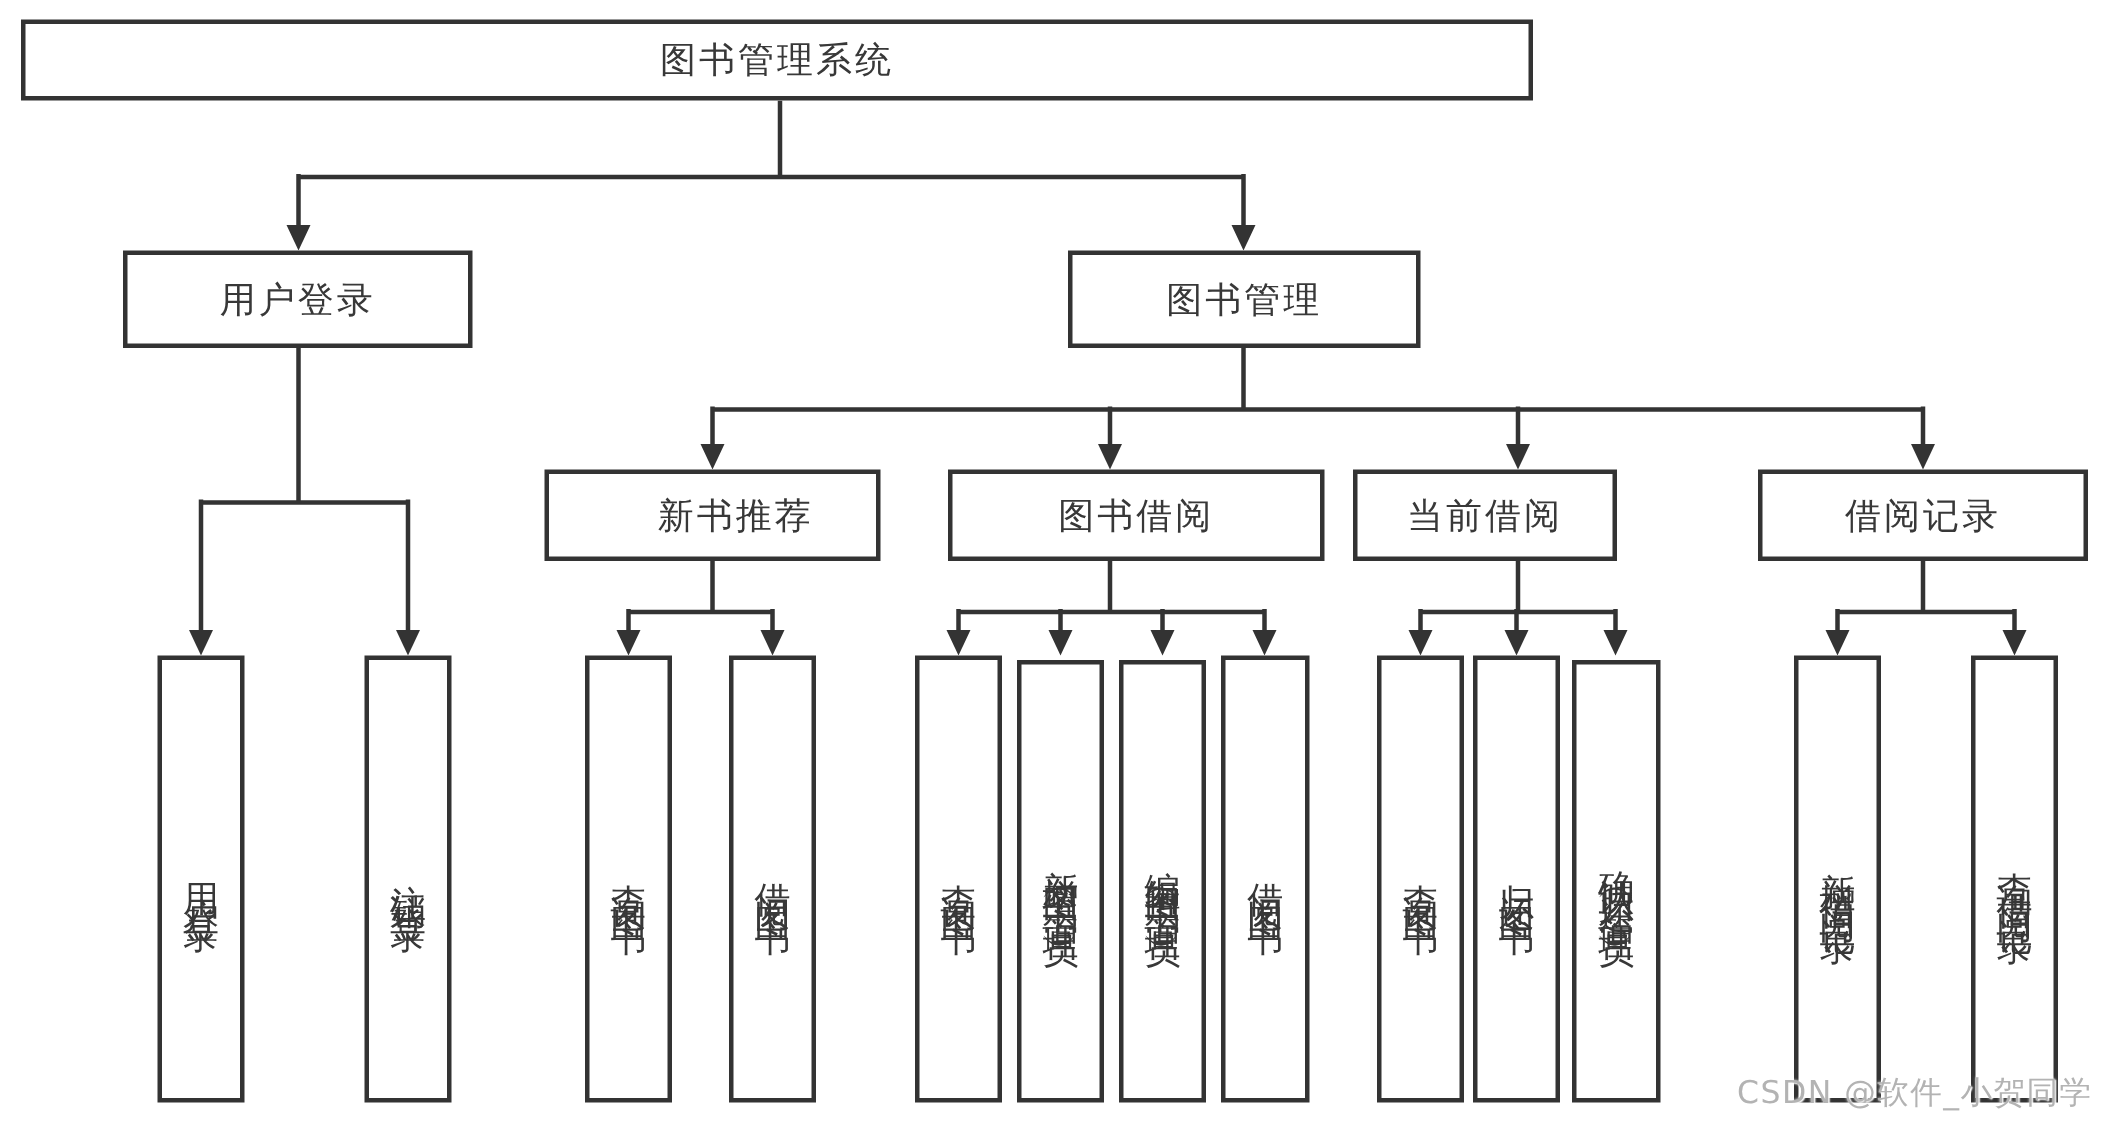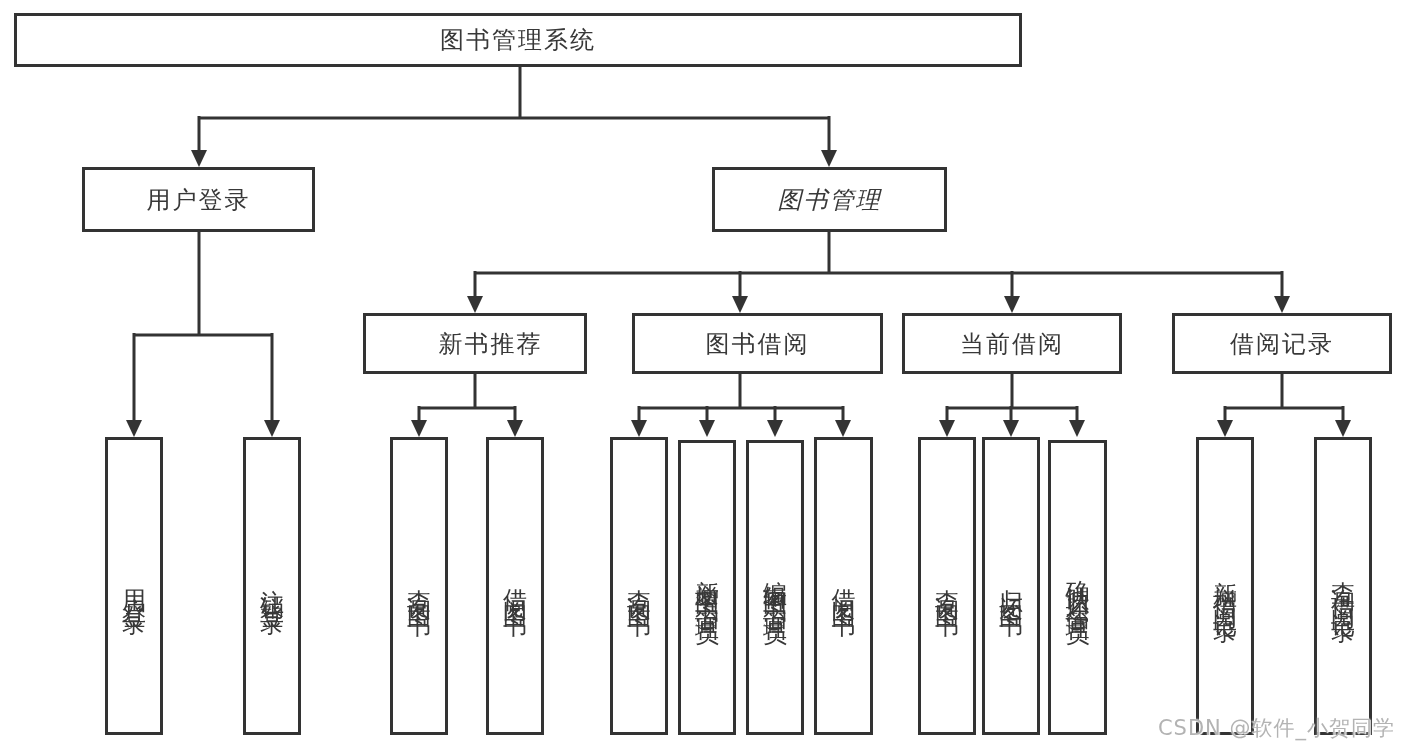--- a/index.html
+++ b/index.html
@@ -90,31 +90,31 @@
     </g>
   </svg>
 
   <div class="box hbox" style="left:14px; top:13px; width:1008px; height:54px;">
     <span>图书管理系统</span>
   </div>
 
   <div class="box hbox" style="left:82px; top:167px; width:233px; height:65px;">
     <span>用户登录</span>
   </div>
-  <div class="box hbox" style="left:712px; top:167px; width:235px; height:65px;font-style:italic;">
+  <div class="box hbox" style="left:712px; top:167px; width:235px; height:65px;">
     <span>图书管理</span>
   </div>
 
   <div class="box hbox" style="left:363px; top:313px; width:224px; height:61px;padding-left:31px;">
     <span>新书推荐</span>
   </div>
   <div class="box hbox" style="left:632px; top:313px; width:251px; height:61px;">
     <span>图书借阅</span>
   </div>
-  <div class="box hbox" style="left:902px; top:313px; width:220px; height:61px;">
+  <div class="box hbox" style="left:902px; top:313px; width:176px; height:61px;">
     <span>当前借阅</span>
   </div>
   <div class="box hbox" style="left:1172px; top:313px; width:220px; height:61px;">
     <span>借阅记录</span>
   </div>
 
   <div class="box vbox" style="left:105px; top:437px; width:58px; height:298px;">
     <span>用户登录</span>
   </div>
   <div class="box vbox" style="left:243px; top:437px; width:58px; height:298px;">

